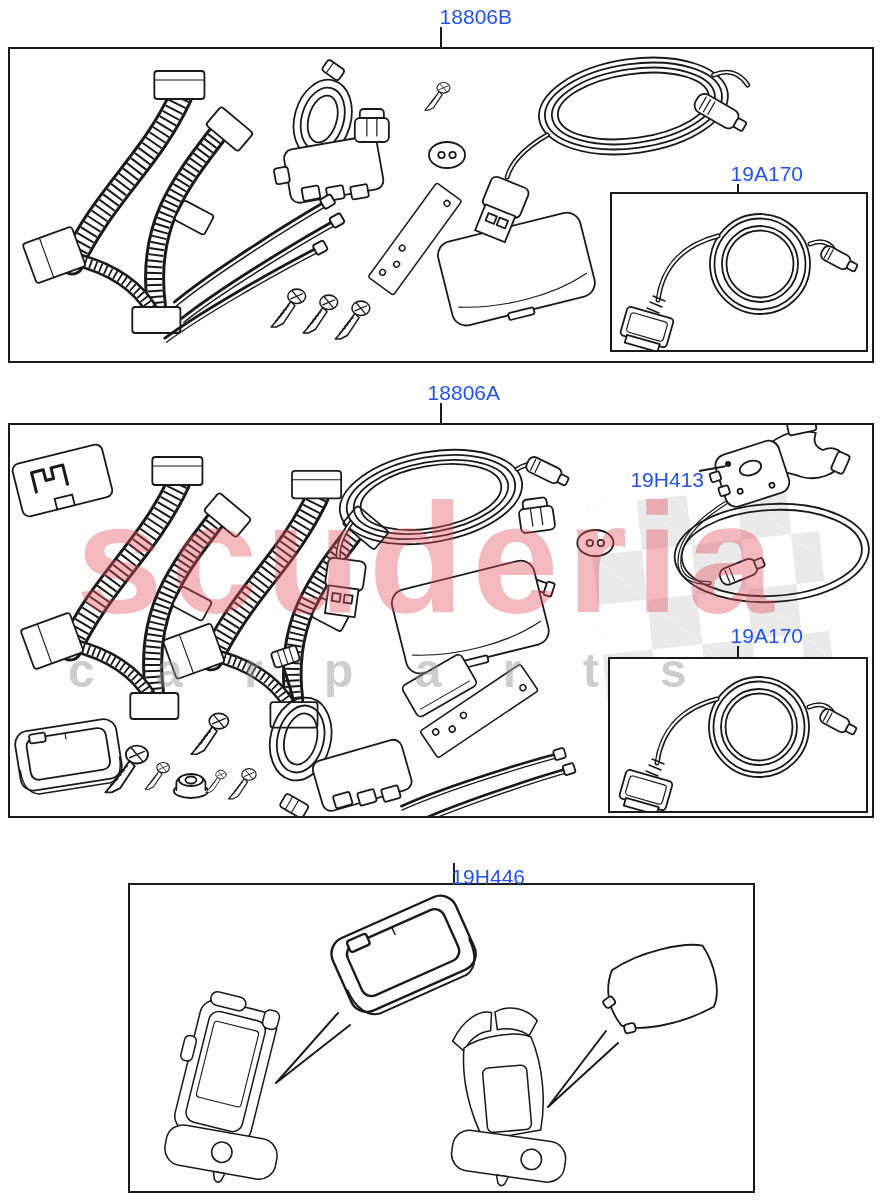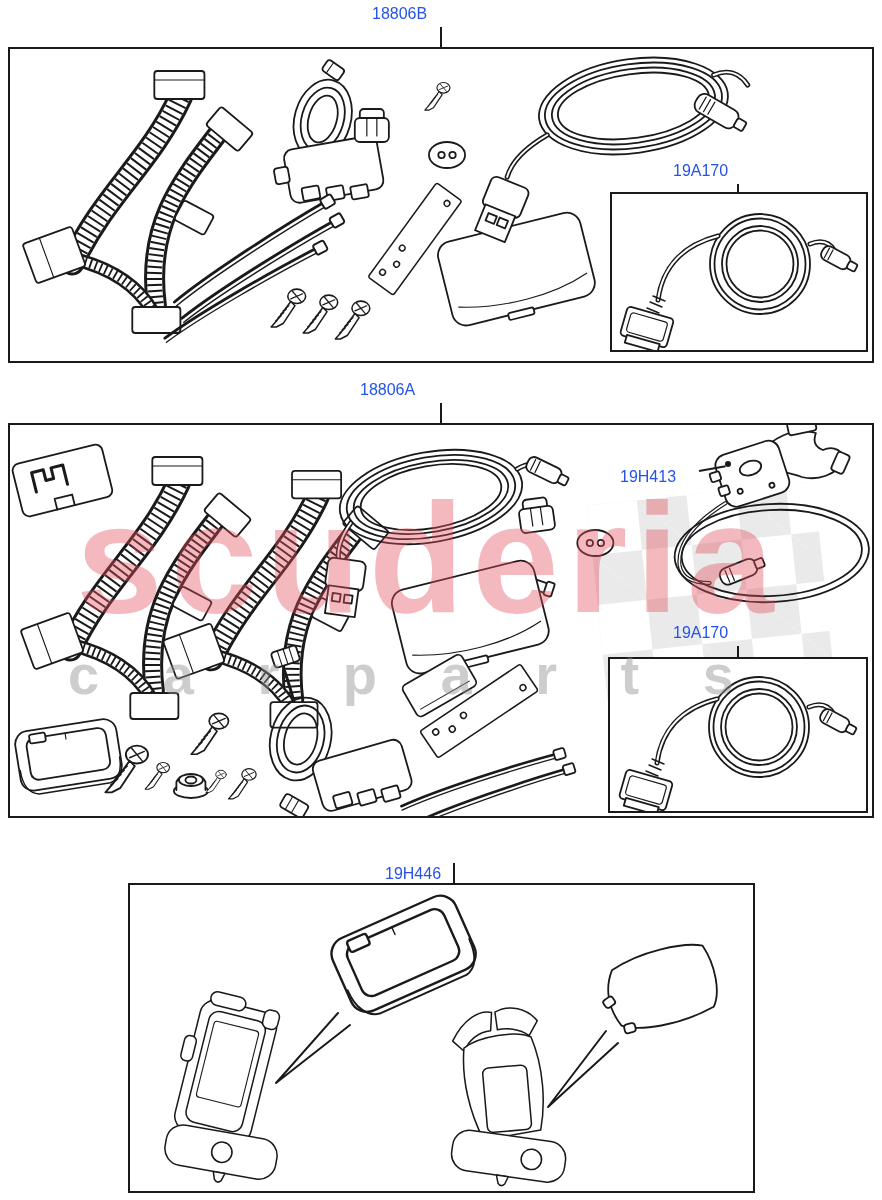--- a/index.html
+++ b/index.html
@@ -4,35 +4,35 @@
 <style>
   html,body{margin:0;padding:0;background:#fff;}
   .page{position:relative;width:882px;height:1200px;background:#fff;
         font-family:"Liberation Sans",sans-serif;overflow:hidden;}
   .panel{position:absolute;border:2px solid var(--line,#1a1a1a);background:#fff;
          box-sizing:border-box;overflow:hidden;}
   .panel>svg.art{position:absolute;left:0;top:0;width:100%;height:100%;z-index:1;}
   .innerbox{position:absolute;border:2px solid var(--line,#1a1a1a);background:#fff;
             box-sizing:border-box;z-index:4;}
   .innerbox>svg.art{position:absolute;left:0;top:0;width:100%;height:100%;}
-  .plabel{position:absolute;color:var(--label_blue,#2553ea);font-size:16px;
-          text-align:left;z-index:6;white-space:nowrap;cursor:pointer;}
+  .plabel{position:absolute;color:var(--label_blue,#2553ea);font-size:21px;
+          text-align:right;z-index:6;white-space:nowrap;cursor:pointer;}
   .vline{position:absolute;width:2px;background:var(--line,#1a1a1a);z-index:5;}
   .hline{position:absolute;height:2px;background:var(--line,#1a1a1a);z-index:5;
          transform-origin:left center;}
   .dot{position:absolute;width:6px;height:6px;border-radius:50%;
        background:var(--line,#1a1a1a);z-index:5;}
   .checker{position:absolute;opacity:.55;transform:rotate(-6deg);z-index:0;
     background-image:
       linear-gradient(45deg,var(--checker_gray,#d9d9d9) 25%,transparent 25%,transparent 75%,var(--checker_gray,#d9d9d9) 75%),
       linear-gradient(45deg,var(--checker_gray,#d9d9d9) 25%,transparent 25%,transparent 75%,var(--checker_gray,#d9d9d9) 75%);
     background-size:100px 100px;background-position:0 0,50px 50px;}
   .wm{position:absolute;z-index:5;pointer-events:none;white-space:nowrap;font-weight:bold;}
   .wm-brand{font-size:156px;letter-spacing:8px;color:var(--watermark_pink,rgba(224,80,92,.4));line-height:1;margin-left:18px;}
-  .wm-sub{font-size:56px;letter-spacing:24px;color:var(--watermark_gray,rgba(140,140,140,.45));line-height:1;}
+  .wm-sub{font-size:48px;letter-spacing:24px;color:var(--watermark_gray,rgba(140,140,140,.45));line-height:1;}
   svg.art *{stroke:var(--line,#1a1a1a);stroke-width:1.8;fill:#fff;
             stroke-linejoin:round;stroke-linecap:round;}
 </style>
 </head>
 <body>
 
 <svg class="art" width="0" height="0" style="position:absolute" xmlns="http://www.w3.org/2000/svg">
 <defs>
   <g id="screw">
     <ellipse cx="33" cy="11" rx="10.5" ry="8.5"></ellipse>

